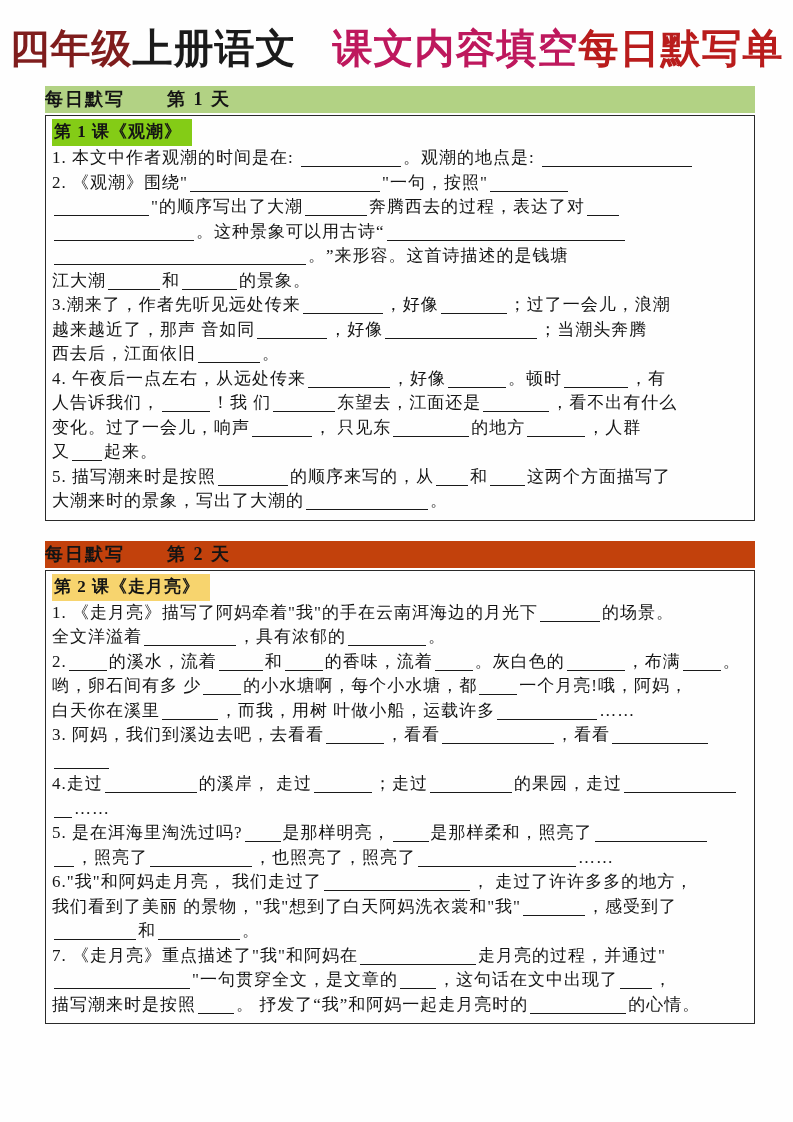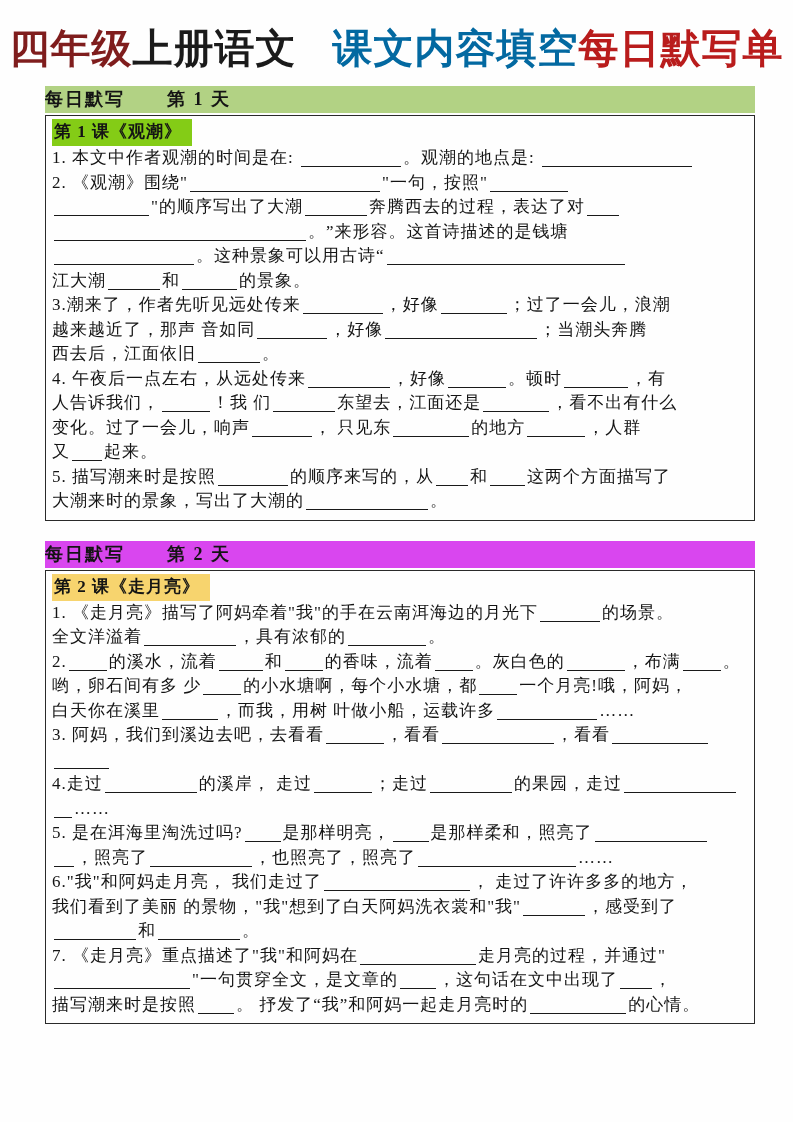--- a/index.html
+++ b/index.html
@@ -56,52 +56,52 @@
     height:2px;
     border-bottom:1.4px solid #1a1a1a;
     vertical-align:-4px;
     margin:0 2px;
   }
 </style>
 </head>
 <body>
 
 <div class="page">
-  <h1 class="title"><span style="color: #7f1d1d;">四年级</span><span style="color: rgb(26, 26, 26);">上册语文</span><span style="color: #0369a1; margin-left: 36px;">课文内容填空</span><span style="color: #b91c1c;">每日默写单</span></h1>
+  <h1 class="title"><span style="color: #7f1d1d;">四年级</span><span style="color: rgb(26, 26, 26);">上册语文</span><span style="color: #be185d; margin-left: 36px;">课文内容填空</span><span style="color: #b91c1c;">每日默写单</span></h1>
   <div class="sections">
   <section class="day-section">
     <div class="banner" style="background: rgb(178, 210, 132);">
       <span>每日默写</span><span class="day">第 1 天</span>
     </div>
     <div class="box">
       <div class="lesson-line">
         <span class="lesson" style="background: #84cc16;">第 1 课《观潮》</span>
       </div>
       <div>
             <div class="line"><span>1. 本文中作者观潮的时间是在: </span><span class="blank" style="width: 100px;"></span><span>。观潮的地点是: </span><span class="blank" style="width: 150px;"></span></div>
             <div class="line"><span>2. 《观潮》围绕"</span><span class="blank" style="width: 190px;"></span><span>"一句，按照"</span><span class="blank" style="width: 78px;"></span></div>
             <div class="line"><span class="blank" style="width: 95px;"></span><span>"的顺序写出了大潮</span><span class="blank" style="width: 62px;"></span><span>奔腾西去的过程，表达了对</span><span class="blank" style="width: 32px;"></span></div>
+            <div class="line"><span class="blank" style="width: 140px;"></span><span>。这种景象可以用古诗“</span><span class="blank" style="width: 238px;"></span></div>
             <div class="line"><span class="blank" style="width: 252px;"></span><span>。”来形容。这首诗描述的是钱塘</span></div>
-            <div class="line"><span class="blank" style="width: 140px;"></span><span>。这种景象可以用古诗“</span><span class="blank" style="width: 238px;"></span></div>
             <div class="line"><span>江大潮</span><span class="blank" style="width: 52px;"></span><span>和</span><span class="blank" style="width: 55px;"></span><span>的景象。</span></div>
             <div class="line"><span>3.潮来了，作者先听见远处传来</span><span class="blank" style="width: 80px;"></span><span>，好像</span><span class="blank" style="width: 66px;"></span><span>；过了一会儿，浪潮</span></div>
             <div class="line"><span>越来越近了，那声 音如同</span><span class="blank" style="width: 70px;"></span><span>，好像</span><span class="blank" style="width: 152px;"></span><span>；当潮头奔腾</span></div>
             <div class="line"><span>西去后，江面依旧</span><span class="blank" style="width: 62px;"></span><span>。</span></div>
             <div class="line"><span>4. 午夜后一点左右，从远处传来</span><span class="blank" style="width: 82px;"></span><span>，好像</span><span class="blank" style="width: 58px;"></span><span>。顿时</span><span class="blank" style="width: 64px;"></span><span>，有</span></div>
             <div class="line"><span>人告诉我们，</span><span class="blank" style="width: 48px;"></span><span>！我 们</span><span class="blank" style="width: 62px;"></span><span>东望去，江面还是</span><span class="blank" style="width: 66px;"></span><span>，看不出有什么</span></div>
             <div class="line"><span>变化。过了一会儿，响声</span><span class="blank" style="width: 60px;"></span><span>， 只见东</span><span class="blank" style="width: 76px;"></span><span>的地方</span><span class="blank" style="width: 58px;"></span><span>，人群</span></div>
             <div class="line"><span>又</span><span class="blank" style="width: 30px;"></span><span>起来。</span></div>
             <div class="line"><span>5. 描写潮来时是按照</span><span class="blank" style="width: 70px;"></span><span>的顺序来写的，从</span><span class="blank" style="width: 32px;"></span><span>和</span><span class="blank" style="width: 35px;"></span><span>这两个方面描写了</span></div>
             <div class="line"><span>大潮来时的景象，写出了大潮的</span><span class="blank" style="width: 122px;"></span><span>。</span></div>
           </div>
     </div>
   </section>
 
   <section class="day-section">
-    <div class="banner" style="background: #d946ef; margin-top: 20px;">
+    <div class="banner" style="background: #c2410c; margin-top: 20px;">
       <span>每日默写</span><span class="day">第 2 天</span>
     </div>
     <div class="box">
       <div class="lesson-line">
         <span class="lesson" style="background: rgb(247, 212, 110);">第 2 课《走月亮》</span>
       </div>
       <div>
             <div class="line"><span>1. 《走月亮》描写了阿妈牵着"我"的手在云南洱海边的月光下</span><span class="blank" style="width: 60px;"></span><span>的场景。</span></div>
             <div class="line"><span>全文洋溢着</span><span class="blank" style="width: 92px;"></span><span>，具有浓郁的</span><span class="blank" style="width: 78px;"></span><span>。</span></div>
             <div class="line"><span>2.</span><span class="blank" style="width: 38px;"></span><span>的溪水，流着</span><span class="blank" style="width: 44px;"></span><span>和</span><span class="blank" style="width: 38px;"></span><span>的香味，流着</span><span class="blank" style="width: 38px;"></span><span>。灰白色的</span><span class="blank" style="width: 58px;"></span><span>，布满</span><span class="blank" style="width: 38px;"></span><span>。</span></div>

